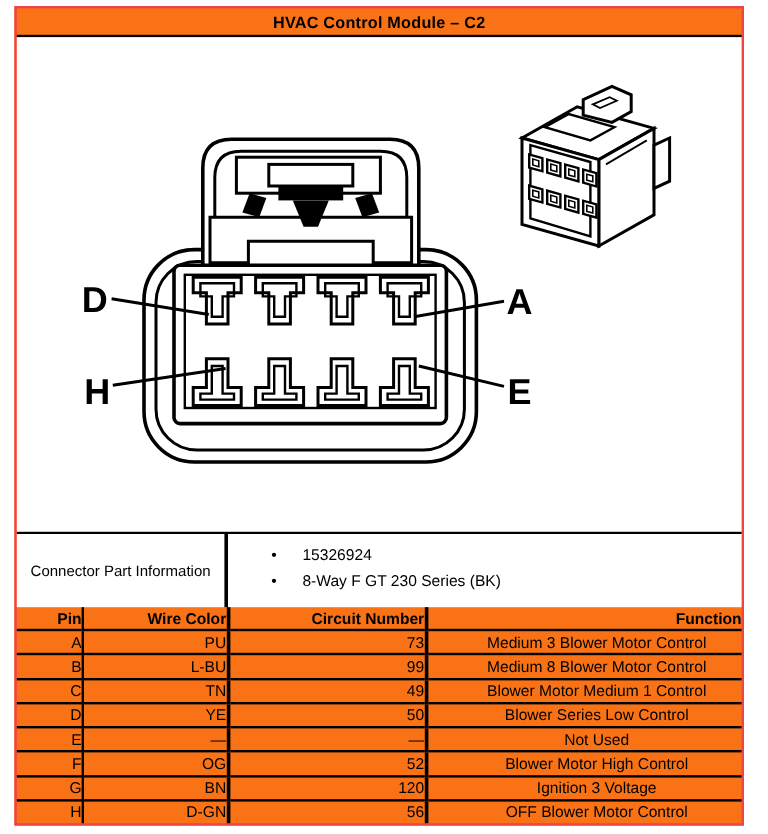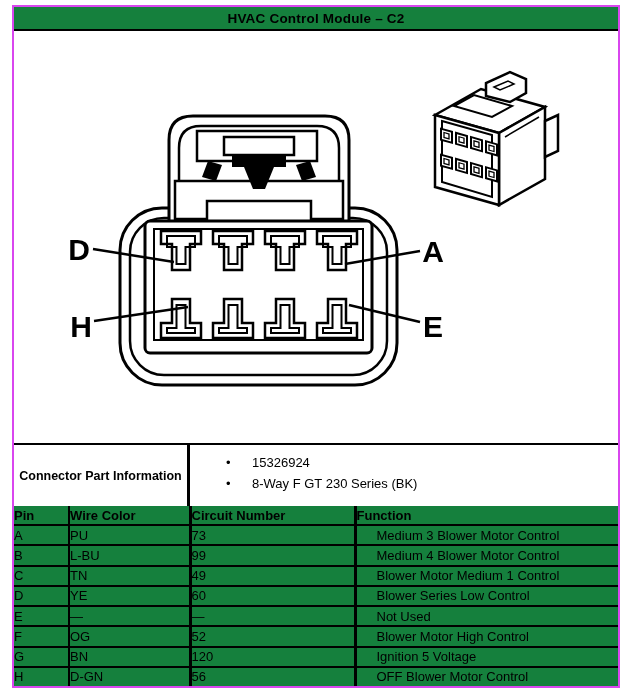--- a/index.html
+++ b/index.html
@@ -1,58 +1,58 @@
 <!DOCTYPE html>
 <html><head>
 <meta charset="utf-8">
 <style>
   html,body { margin:0; padding:0; background:#ffffff; }
   body { font-family:"Liberation Sans", sans-serif; color:#000; }
   .sheet { position:relative; width:640px; height:695px; background:#fff; overflow:hidden; }
   .doc {
     position:absolute; left:12px; top:5px; width:608px; height:683px;
-    border:2px solid #d946ef; box-sizing:border-box;
-    display:flex; flex-direction:column; background:#15803d;
+    border:2px solid #ef4444; box-sizing:border-box;
+    display:flex; flex-direction:column; background:#f97316;
   }
   .title-bar {
     height:22px; flex:0 0 22px; border-bottom:2px solid #000;
     display:flex; align-items:center; justify-content:center;
     font-size:13.5px; font-weight:bold; letter-spacing:0.2px;
   }
   .diagram-area { flex:0 0 412px; position:relative; background:#fff; }
   .diagram-area svg { display:block; }
 
   .part-info {
     flex:0 0 63px; border-top:2px solid #000; box-sizing:border-box;
     display:flex; background:#fff;
   }
   .part-info .left-cell {
     width:176px; flex:0 0 176px; border-right:3px solid #000; box-sizing:border-box;
     display:flex; align-items:center; justify-content:center;
-    font-weight:bold; font-size:12.5px; text-align:center; white-space:nowrap;
+    font-weight:normal; font-size:12.5px; text-align:center; white-space:nowrap;
   }
   .part-info ul {
     margin:0; padding:7px 0 0 36px; list-style:none; flex:1;
   }
   .part-info li { display:flex; font-size:13px; line-height:21px; }
   .part-info li .bullet { width:26px; flex:0 0 26px; font-size:13px; }
 
   .pinout { flex:1; display:flex; }
   table.pin-table {
     width:100%; height:100%; border-collapse:collapse; table-layout:fixed;
     font-size:13px;
   }
   .pin-table th, .pin-table td {
-    border:2px solid #000; padding:0; height:18px; text-align:left;
+    border:2px solid #000; padding:0; height:18px; text-align:right;
     overflow:hidden; white-space:nowrap;
   }
   .pin-table th { font-weight:bold; border-top:2px solid #000; }
   .pin-table th.c-circuit, .pin-table td.c-circuit { border-left:3px solid #000; }
   .pin-table th.c-fn, .pin-table td.c-fn { border-left:3px solid #000; }
-  .pin-table td.c-fn { text-align:left; padding-left:20px; }
+  .pin-table td.c-fn { text-align:center; padding-left:20px; }
   .pin-table tr > *:first-child { border-left:none; }
   .pin-table tr > *:last-child { border-right:none; }
   .pin-table tr:last-child > * { border-bottom:none; }
   .pin-table thead tr > * { border-top:none; }
 
   .ink { stroke:#000; fill:none; }
   .paper { fill:#fff; stroke:#000; }
   .solid { fill:#000; stroke:none; }
   text.pin-letter {
     font-family:"Liberation Sans", sans-serif; font-size:30px; font-weight:bold;
@@ -201,51 +201,51 @@
             <tr>
               <td class="c-pin">A</td>
               <td class="c-wire">PU</td>
               <td class="c-circuit">73</td>
               <td class="c-fn">Medium 3 Blower Motor Control</td>
             </tr>
             <tr>
               <td class="c-pin">B</td>
               <td class="c-wire">L-BU</td>
               <td class="c-circuit">99</td>
-              <td class="c-fn">Medium 4 Blower Motor Control</td>
+              <td class="c-fn">Medium 8 Blower Motor Control</td>
             </tr>
             <tr>
               <td class="c-pin">C</td>
               <td class="c-wire">TN</td>
               <td class="c-circuit">49</td>
               <td class="c-fn">Blower Motor Medium 1 Control</td>
             </tr>
             <tr>
               <td class="c-pin">D</td>
               <td class="c-wire">YE</td>
-              <td class="c-circuit">60</td>
+              <td class="c-circuit">50</td>
               <td class="c-fn">Blower Series Low Control</td>
             </tr>
             <tr>
               <td class="c-pin">E</td>
               <td class="c-wire">—</td>
               <td class="c-circuit">—</td>
               <td class="c-fn">Not Used</td>
             </tr>
             <tr>
               <td class="c-pin">F</td>
               <td class="c-wire">OG</td>
               <td class="c-circuit">52</td>
               <td class="c-fn">Blower Motor High Control</td>
             </tr>
             <tr>
               <td class="c-pin">G</td>
               <td class="c-wire">BN</td>
               <td class="c-circuit">120</td>
-              <td class="c-fn">Ignition 5 Voltage</td>
+              <td class="c-fn">Ignition 3 Voltage</td>
             </tr>
             <tr>
               <td class="c-pin">H</td>
               <td class="c-wire">D-GN</td>
               <td class="c-circuit">56</td>
               <td class="c-fn">OFF Blower Motor Control</td>
             </tr>
           </tbody>
       </table>
     </div>

